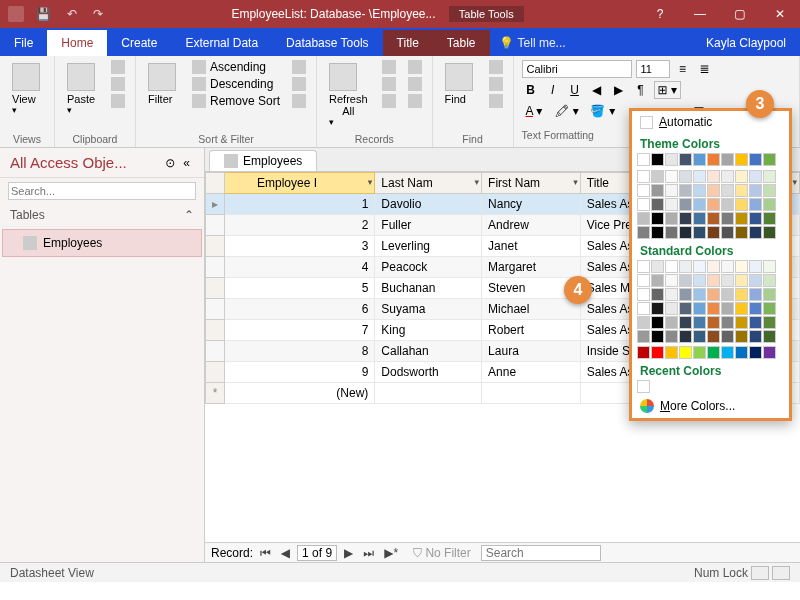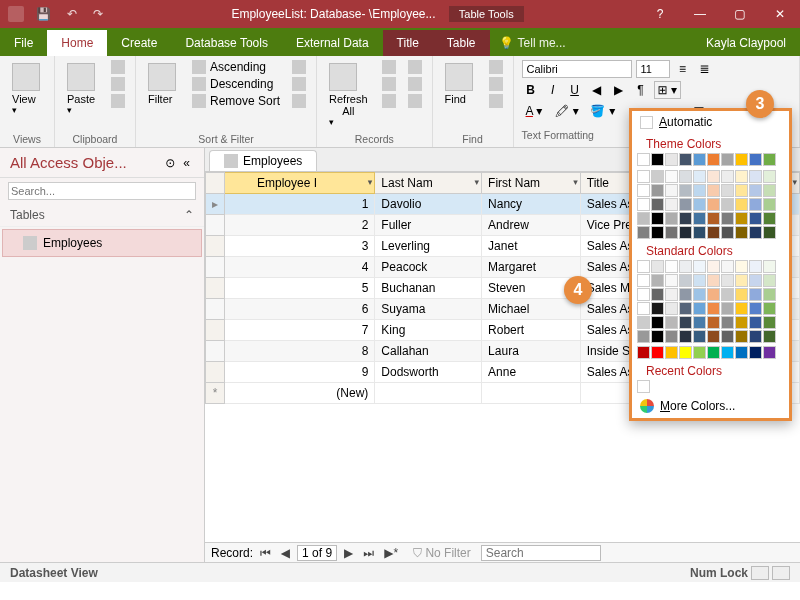--- a/index.html
+++ b/index.html
@@ -5,21 +5,21 @@
 * { margin:0; padding:0; box-sizing:border-box; font-family:"Segoe UI",sans-serif; font-size:12px; user-select:none; }
 body { width:800px; height:600px; background:#fff; position:relative; overflow:hidden; }
 .titlebar { height:28px; background:#a4373a; display:flex; align-items:center; color:#fff; }
 .tb-left { display:flex; align-items:center; gap:8px; padding:0 8px; }
 .tb-icon { width:16px; height:16px; background:#fff3; border-radius:2px; }
 .qat-btn { color:#fff; opacity:.8; padding:0 4px; cursor:pointer; }
 .tb-title { flex:1; text-align:center; font-size:12px; white-space:nowrap; }
 .tb-ctx { background:#7b2d2f; padding:2px 10px; margin-left:10px; font-size:11px; }
 .tb-right { display:flex; align-items:center; }
 .win-btn { width:40px; height:28px; display:flex; align-items:center; justify-content:center; color:#fff; cursor:pointer; }
-.tabbar { height:28px; background:#4d7c0f; display:flex; align-items:flex-end; color:#fff; }
+.tabbar { height:28px; background:#1d4ed8; display:flex; align-items:flex-end; color:#fff; }
 .tab { padding:6px 14px; cursor:pointer; font-size:12px; }
 .tab.active { background:#fff; color:#a4373a; }
 .tab.ctx { background:#7b2d2f; }
 .tellme { padding:6px 10px; opacity:.9; cursor:text; }
 .user { margin-left:auto; padding:6px 14px; }
 .ribbon { height:92px; background:#f3f3f3; border-bottom:1px solid #ccc; display:flex; }
 .rgroup { border-right:1px solid #ddd; padding:3px 6px 0; display:flex; flex-direction:column; }
 .rgroup-label { font-size:10.5px; color:#666; text-align:center; margin-top:auto; padding-bottom:2px; }
 .rgroup-body { flex:1; display:flex; gap:4px; }
 .big-btn { display:flex; flex-direction:column; align-items:flex-start; justify-content:flex-start; padding:4px 6px; cursor:pointer; min-width:42px; }
@@ -46,27 +46,27 @@
 table.dgrid th { background:#f5f2ed; border:1px solid #ccc; padding:3px 6px; text-align:left; font-weight:400; position:relative; }
 table.dgrid th.sel { background:#ffe699; border:1px solid #e0c060;padding-left:32px; }
 table.dgrid td { border:1px solid #e8e8e8; padding:3px 6px; }
 table.dgrid tr.alt td { background:#f7f7f7; }
 table.dgrid tr.selrow td { background:#d6e8f6; }
 table.dgrid td.rowhead { background:#f5f2ed; border:1px solid #ccc; width:18px; text-align:center; color:#888; }
 .th-drop { position:absolute; right:2px; top:4px; font-size:9px; color:#555; }
 .recnav { height:20px; border-top:1px solid #ccc; display:flex; align-items:center; padding:0 6px; font-size:11px; gap:4px; background:#f7f7f7; }
 .rn-btn { padding:0 3px; cursor:pointer; color:#444; }
 .rn-box { border:1px solid #bbb; padding:0 4px; background:#fff; }
-.statusbar { height:20px; background:#f3f3f3; border-top:1px solid #ccc; display:flex; align-items:center; padding:0 10px; font-size:11px; color:#555;font-weight:bold; }
+.statusbar { height:20px; background:#f3f3f3; border-top:1px solid #ccc; display:flex; align-items:center; padding:0 10px; font-size:11px; color:#555; }
 .statusbar .right { margin-left:auto; display:flex; gap:3px; align-items:center; }
 .view-ico { width:18px; height:14px; border:1px solid #bbb; background:#eee; }
 
 
 .color-pop { position:absolute; right:8px; top:108px; width:163px; background:#fff; border:3px solid #e88b3e; box-shadow:0 4px 12px rgba(0,0,0,.3); z-index:20; font-size:11px; }
-.cp-title { color:#b91c1c; font-weight:400; padding:4px 8px 2px;margin-left:6px; }
+.cp-title { color:#15803d; font-weight:700; padding:4px 8px 2px; }
 .cp-auto { display:flex; align-items:center; gap:6px; padding:4px 8px; cursor:pointer; }
 .sw-row { display:flex; gap:1px; padding:0 5px; margin-bottom:1px; }
 .sw { width:13px; height:13px; border:1px solid #ccc; cursor:pointer; }
 .cp-more { display:flex; align-items:center; gap:6px; padding:5px 8px; cursor:pointer; }
 .pie { width:14px; height:14px; border-radius:50%; background:conic-gradient(#e74c3c 0 90deg,#3498db 90deg 180deg,#2ecc71 180deg 270deg,#f1c40f 270deg 360deg); }
 
 
 .callout { position:absolute; width:28px; height:28px; border-radius:50%; background:#e88b3e; color:#fff; font-weight:700; font-size:16px; display:flex; align-items:center; justify-content:center; box-shadow:0 2px 4px rgba(0,0,0,.3); z-index:30; }
 .callout.c3 { right:26px; top:90px; }
 .callout.c4 { left:564px; top:276px; }
@@ -93,22 +93,22 @@
     <span class="win-btn">—</span>
     <span class="win-btn">▢</span>
     <span class="win-btn">✕</span>
   </div>
 </div>
 
 <div class="tabbar">
   <div class="tab">File</div>
   <div class="tab active">Home</div>
   <div class="tab">Create</div>
+  <div class="tab">External Data</div>
   <div class="tab">Database Tools</div>
-  <div class="tab">External Data</div>
   <div class="tab ctx">Title</div>
   <div class="tab ctx">Table</div>
   <div class="tellme">💡 <span>Tell me...</span></div>
   <div class="user">Kayla Claypool</div>
 </div>
 
 <div class="ribbon">
   <div class="rgroup">
     <div class="rgroup-body">
       <div class="big-btn">

